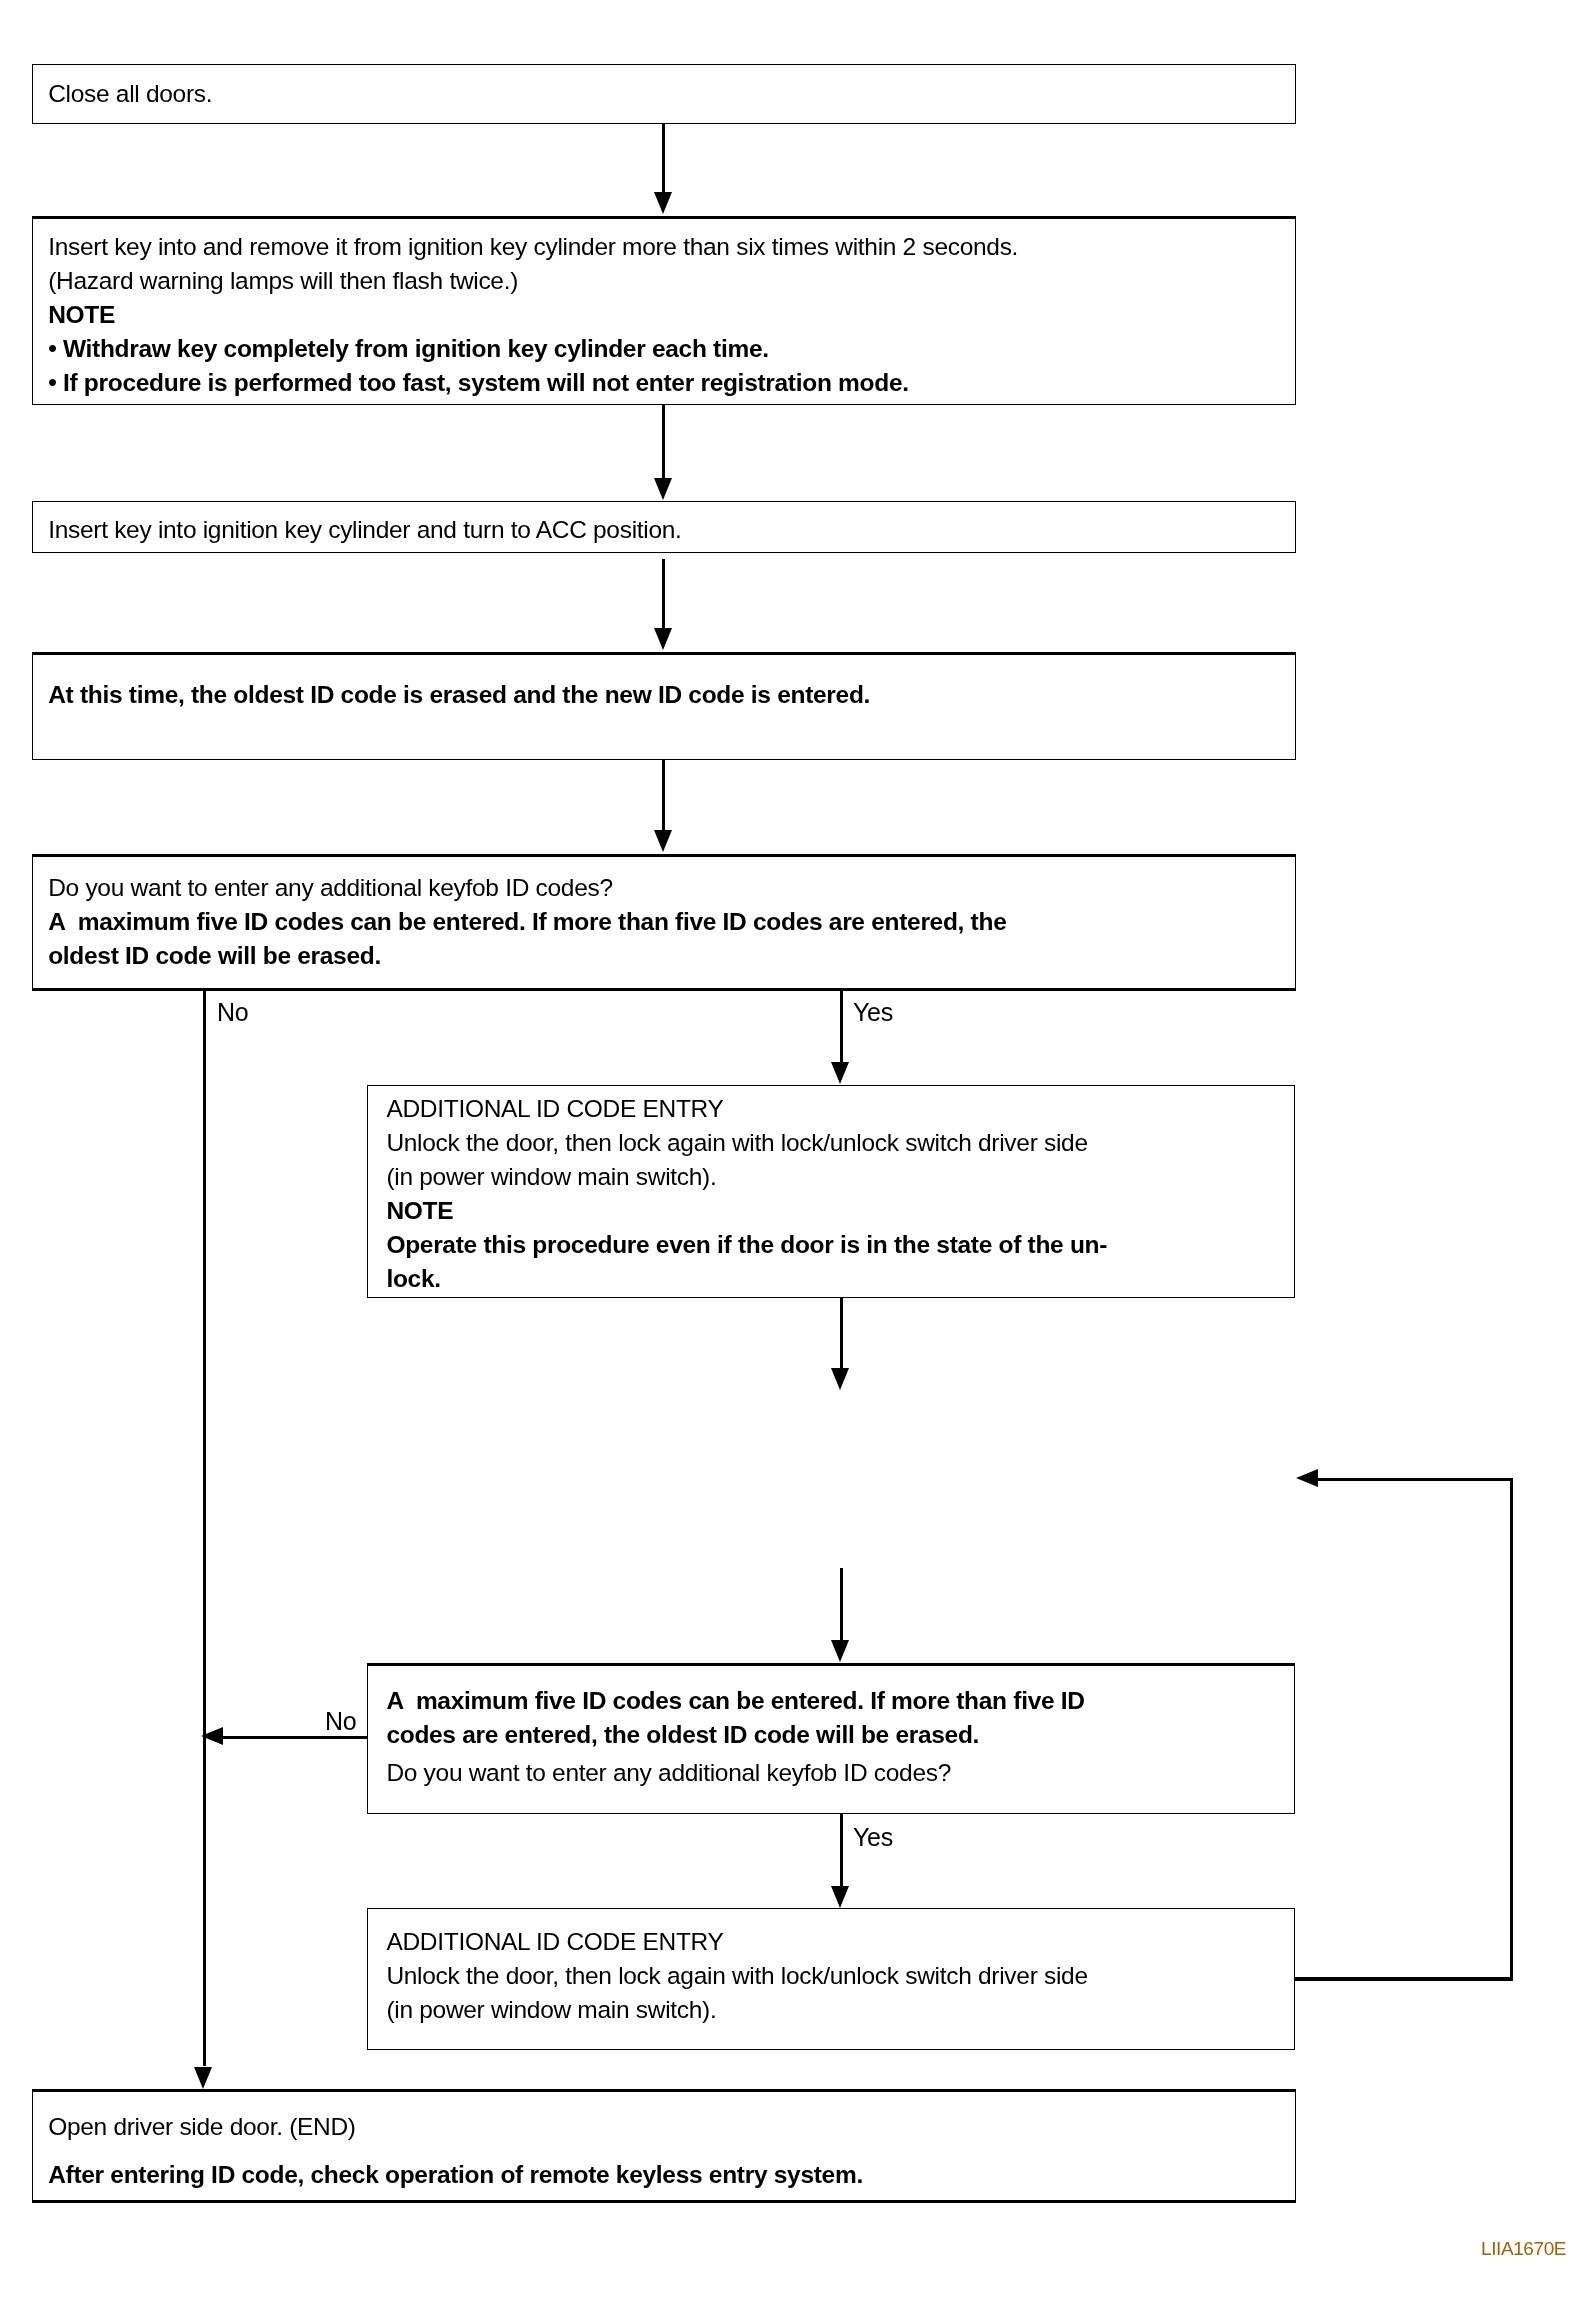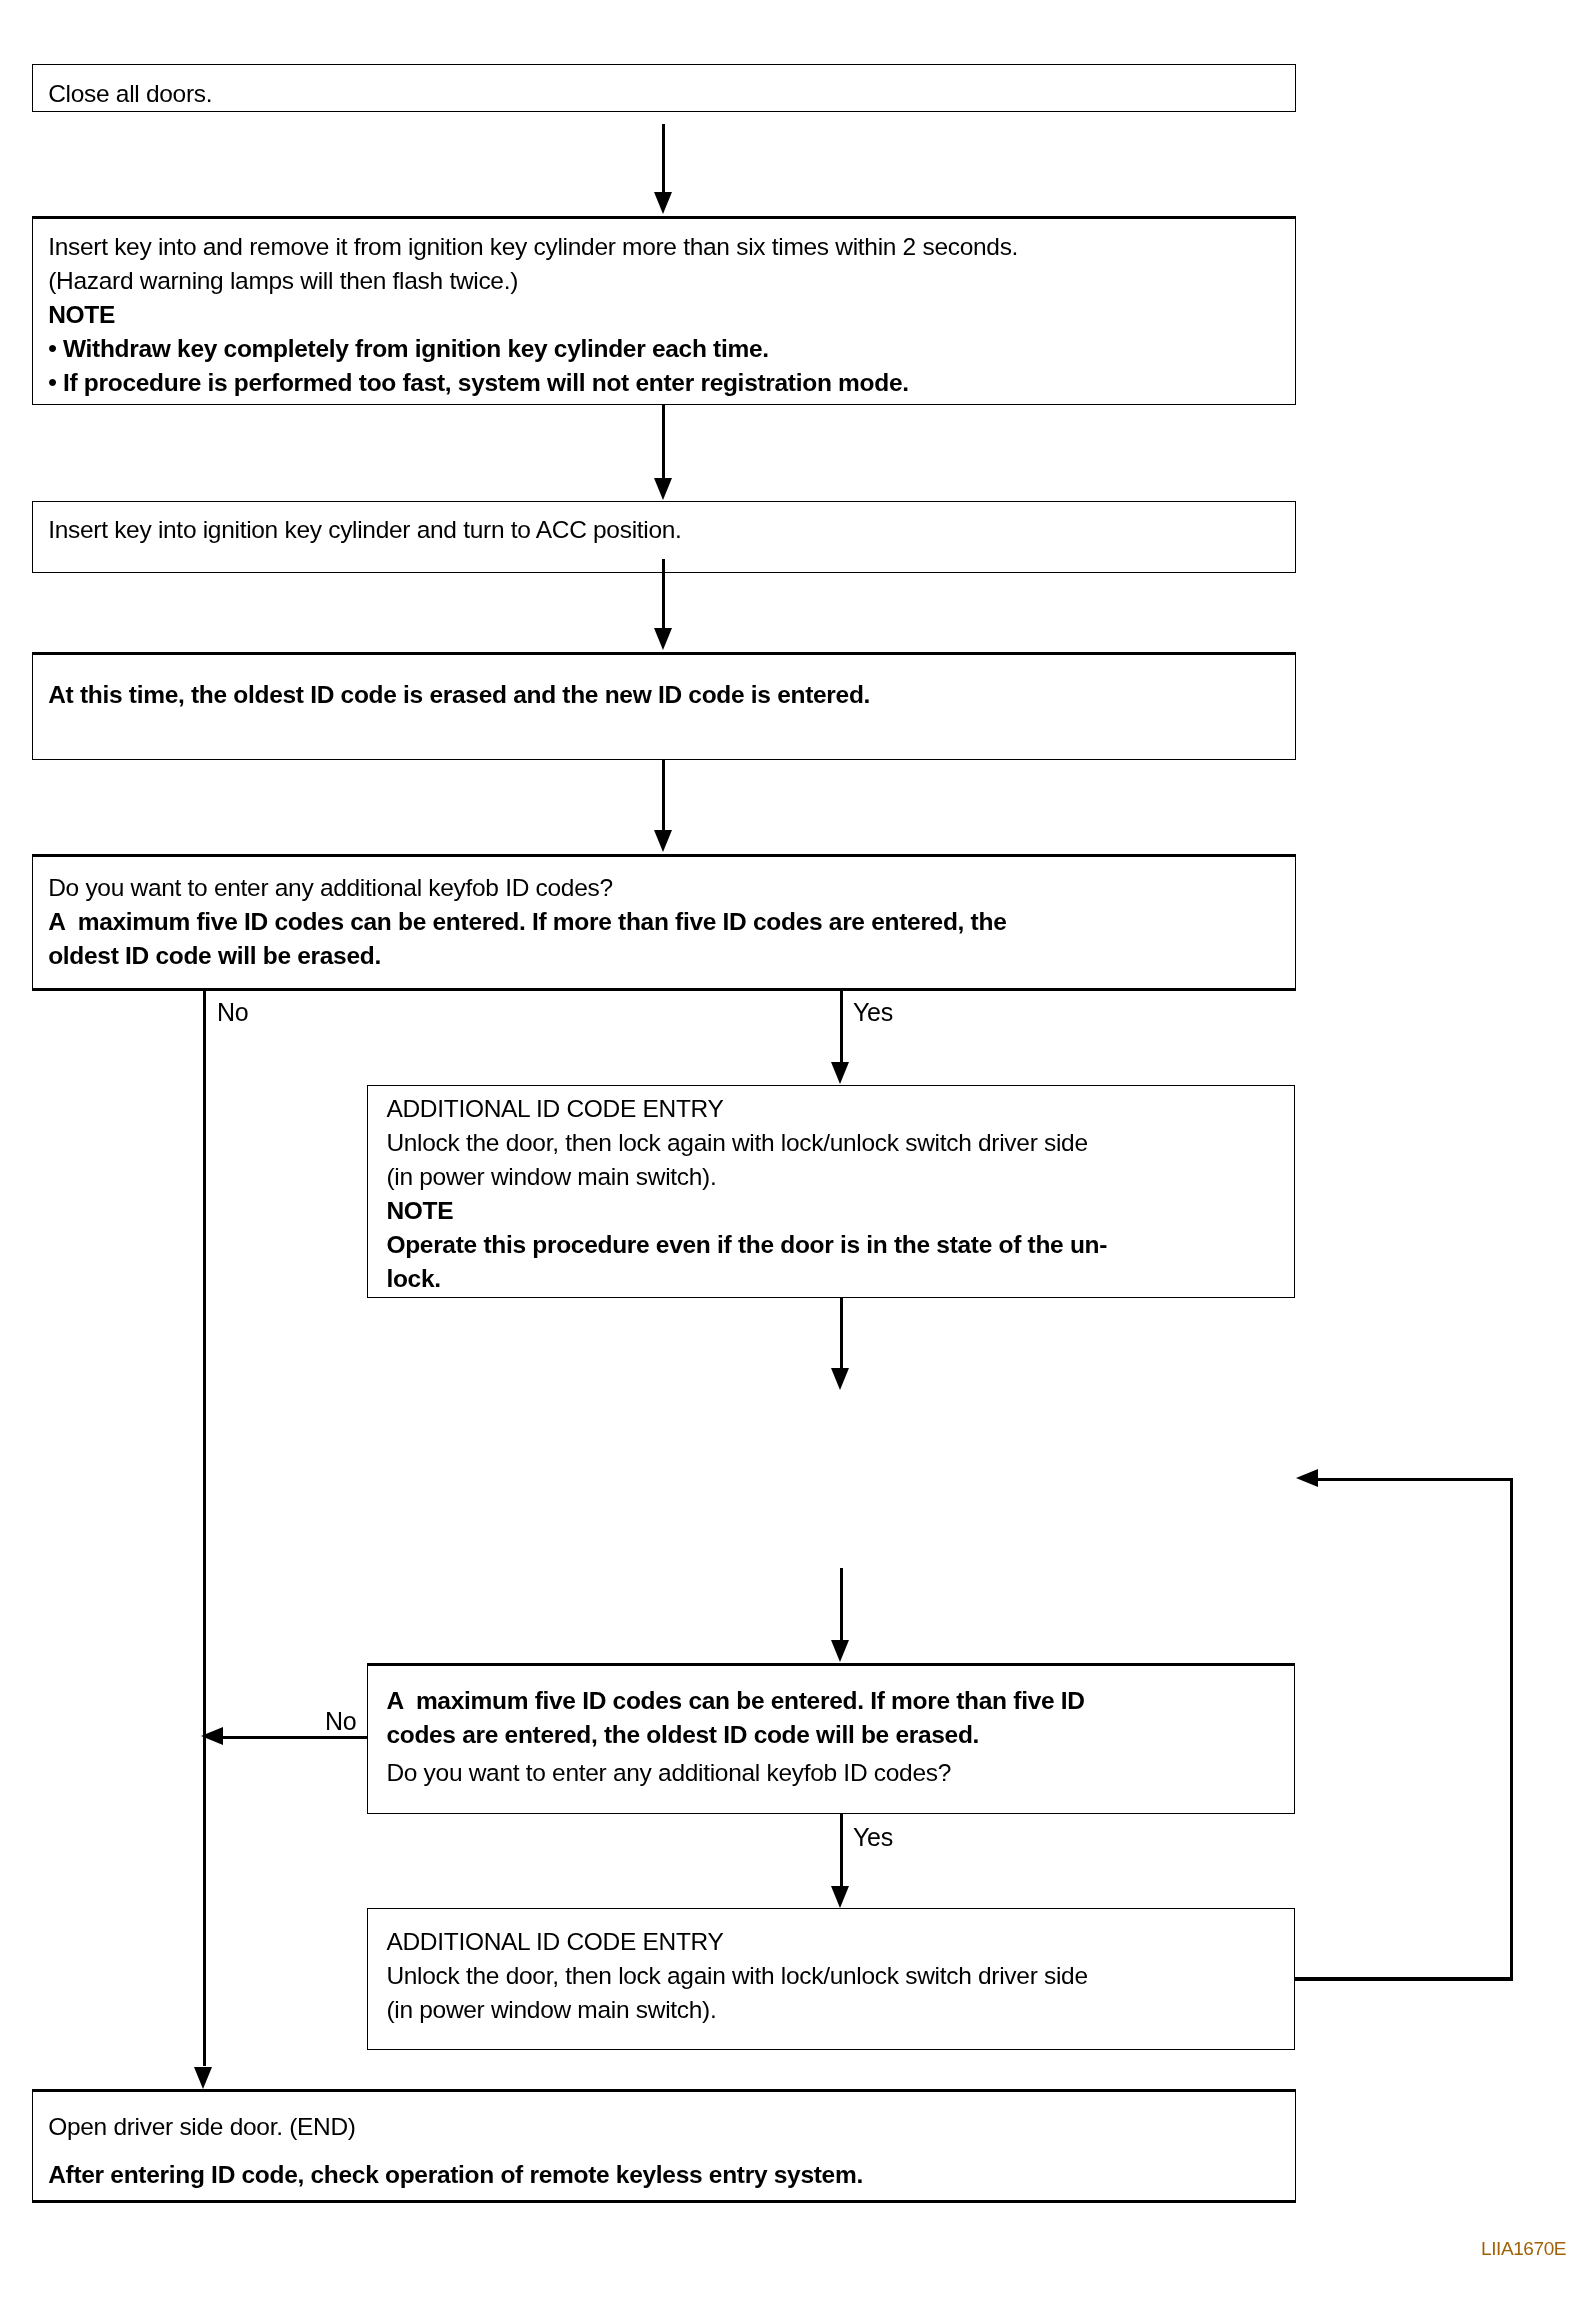--- a/index.html
+++ b/index.html
@@ -36,39 +36,39 @@
   }
   .figcode{
     position:absolute;font-size:19px;letter-spacing:-0.4px;color:#a16207;
   }
 </style>
 </head>
 <body>
 
 <div id="canvas">
 
-  <div class="box" style="left:31.5px;top:64px;width:1264px;height:48px;padding:12.2px 0 0 15.7px;">
+  <div class="box" style="left:31.5px;top:64px;width:1264px;height:60px;padding:12.2px 0 0 15.7px;">
     <div class="ln">Close all doors.</div>
   </div>
 
   <div class="vline" style="left:662px;top:124px;height:68px;"></div>
   <div class="ah-down" style="left:654px;top:192px;"></div>
 
   <div class="box t-top" style="left:31.5px;top:216px;width:1264px;height:189px;padding:10.5px 0 0 15.7px;">
     <div class="ln">Insert key into and remove it from ignition key cylinder more than six times within 2 seconds.</div>
     <div class="ln">(Hazard warning lamps will then flash twice.)</div>
     <div class="ln b">NOTE</div>
     <div class="ln b">• Withdraw key completely from ignition key cylinder each time.</div>
     <div class="ln b">• If procedure is performed too fast, system will not enter registration mode.</div>
   </div>
 
   <div class="vline" style="left:662px;top:405px;height:73px;"></div>
   <div class="ah-down" style="left:654px;top:478px;"></div>
 
-  <div class="box" style="left:31.5px;top:501px;width:1264px;height:72px;padding:11.4px 0 0 15.7px;">
+  <div class="box" style="left:31.5px;top:501px;width:1264px;height:52px;padding:11.4px 0 0 15.7px;">
     <div class="ln">Insert key into ignition key cylinder and turn to ACC position.</div>
   </div>
 
   <div class="vline" style="left:662px;top:559px;height:69px;"></div>
   <div class="ah-down" style="left:654px;top:628px;"></div>
 
   <div class="box t-top" style="left:31.5px;top:652px;width:1264px;height:108px;padding:23px 0 0 15.7px;">
     <div class="ln b">At this time, the oldest ID code is erased and the new ID code is entered.</div>
   </div>
 

